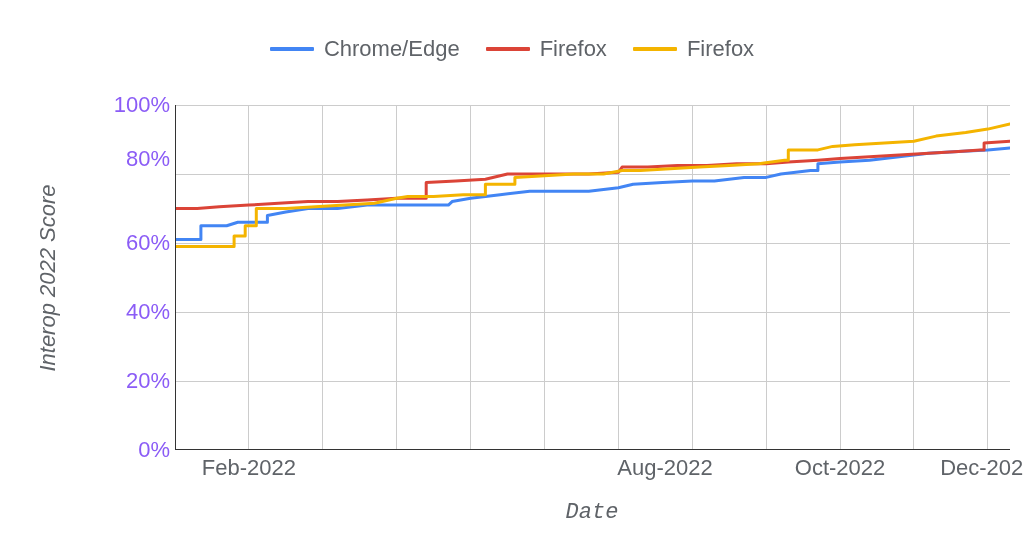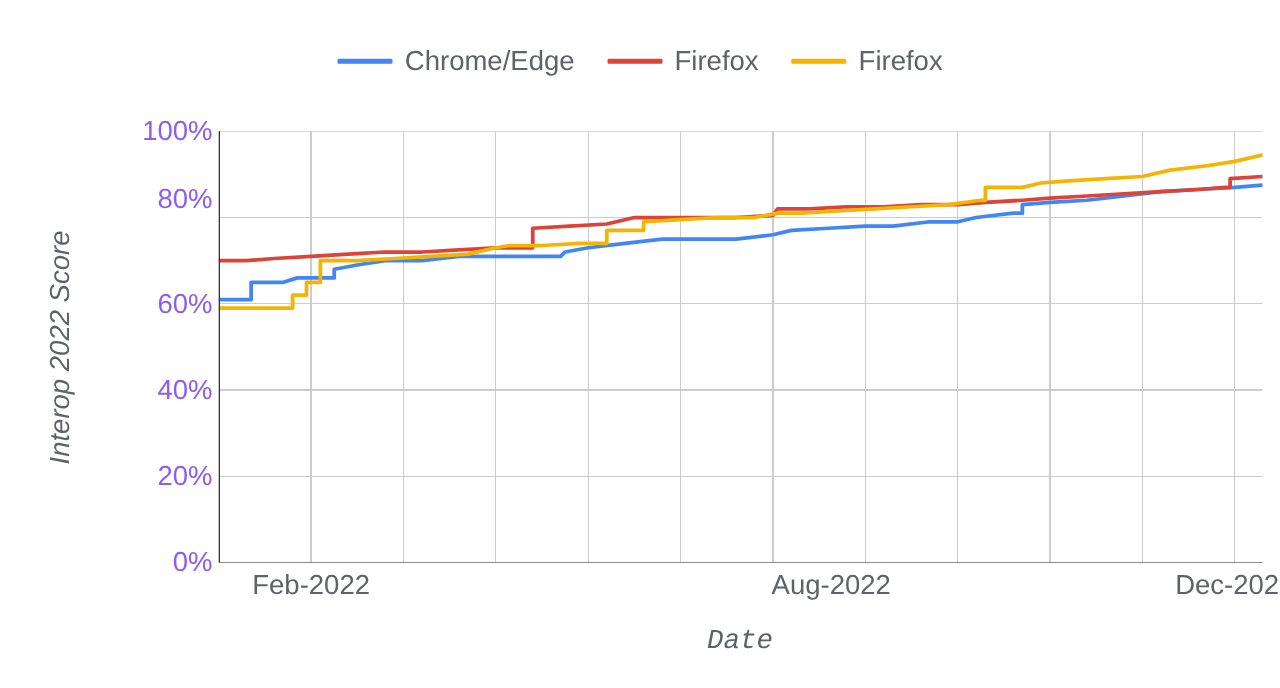--- a/index.html
+++ b/index.html
@@ -141,20 +141,21 @@
       <div class="y-tick" style="top: 345px;">0%</div>
       <div class="y-tick" style="top: 276px;">20%</div>
       <div class="y-tick" style="top: 207px;">40%</div>
       <div class="y-tick" style="top: 138px;">60%</div>
       <div class="y-tick" style="top: 54px;">80%</div>
       <div class="y-tick" style="top: 0px;">100%</div>
     </div>
   <div class="x-ticks" id="x-ticks">
       <div class="x-tick" style="left: 73.8938px;">Feb-2022</div>
       <div class="x-tick" style="left: 490px;">Aug-2022</div>
+      <div class="x-tick" style="left: 665.044px;">Oct-2022</div>
       <div class="x-tick" style="left: 812.832px;">Dec-2022</div>
     </div>
 
   <div class="plot">
     <svg id="plot-svg" viewBox="0 0 835 345" width="835" height="345" preserveAspectRatio="none">
       <g class="grid" id="grid-h">
           <line x1="0" x2="835" y1="345" y2="345"></line>
           <line x1="0" x2="835" y1="276" y2="276"></line>
           <line x1="0" x2="835" y1="207" y2="207"></line>
           <line x1="0" x2="835" y1="138" y2="138"></line>

